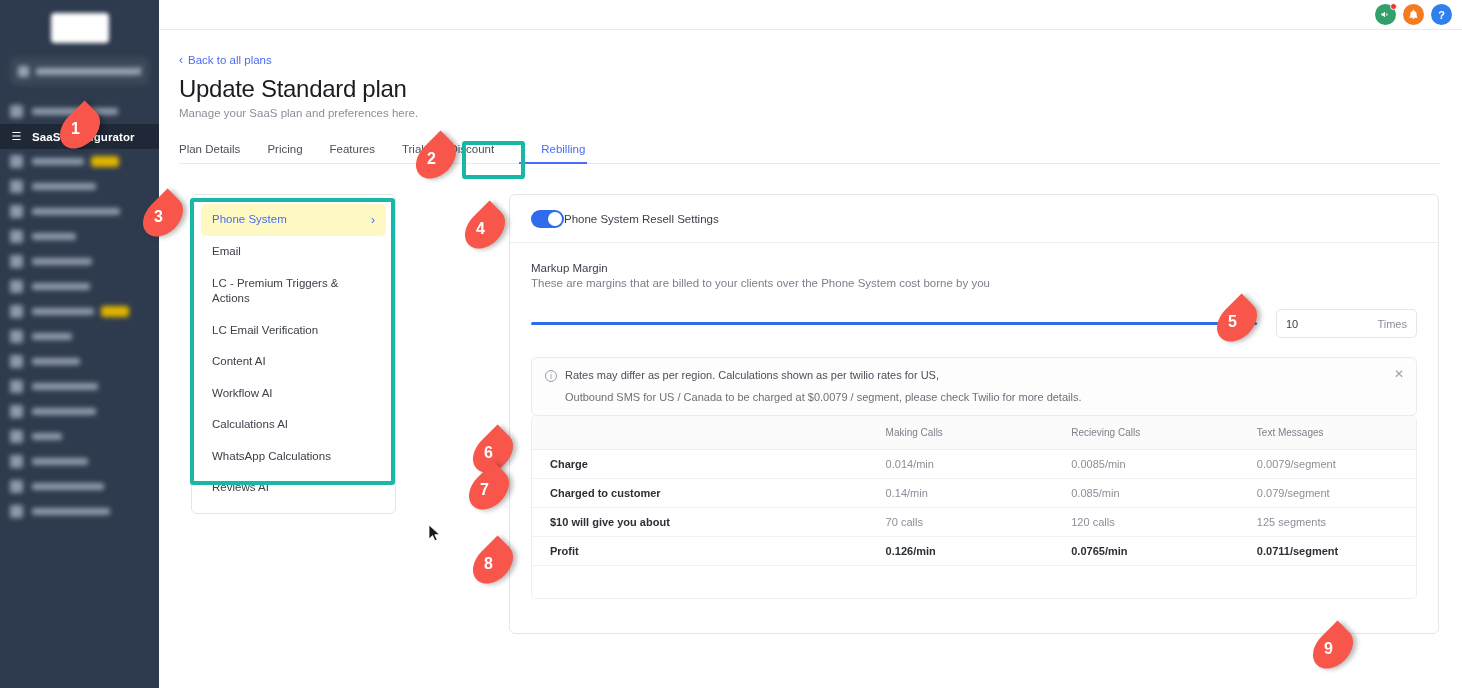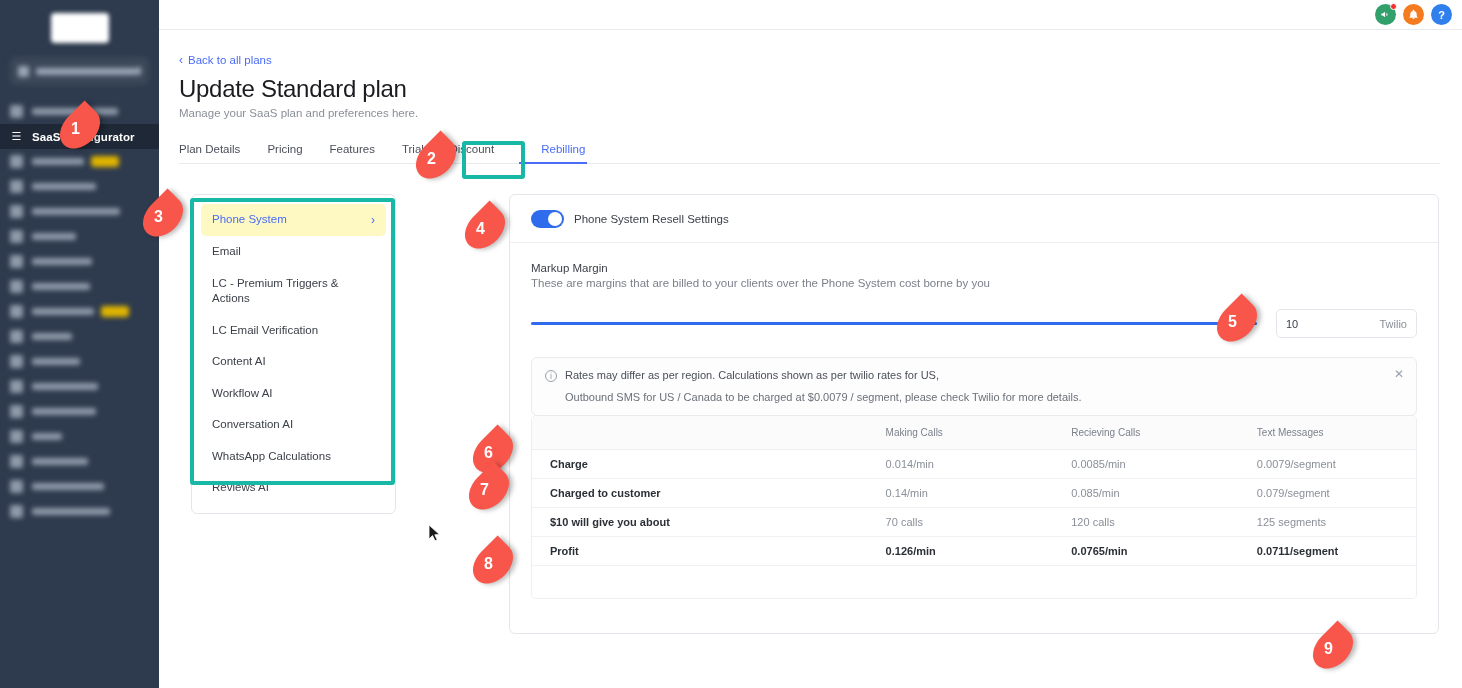--- a/index.html
+++ b/index.html
@@ -128,21 +128,21 @@
     display: flex; align-items: center; justify-content: space-between;
   }
   .sl-item .chev { font-size: 12px; }
 
   .panel-wrap { flex: 1; margin-left: 113px; margin-right: 1px; }
   .panel {
     border: 1px solid #e3e6ea; border-radius: 6px; background: #fff;
     min-height: 440px;
   }
   .panel-head {
-    height: 48px; display: flex; align-items: center; gap: 10px;
+    height: 48px; display: flex; align-items: center; gap: 0;
     padding: 0 21px; border-bottom: 1px solid #eceef1;
   }
   .toggle {
     width: 33px; height: 18px; border-radius: 10px; background: #2f6bed;
     position: relative; cursor: pointer; flex: 0 0 33px;
   }
   .toggle .knob {
     position: absolute; top: 2px; right: 2px;
     width: 14px; height: 14px; border-radius: 50%; background: #fff;
   }
@@ -357,21 +357,21 @@
           <div class="sidelist">
             <div class="sl-item active">
               <span>Phone System</span>
               <span class="chev">›</span>
             </div>
             <div class="sl-item">Email</div>
             <div class="sl-item">LC - Premium Triggers &amp; Actions</div>
             <div class="sl-item">LC Email Verification</div>
             <div class="sl-item">Content AI</div>
             <div class="sl-item">Workflow AI</div>
-            <div class="sl-item">Conversation AI</div>
+            <div class="sl-item">Calculations AI</div>
             <div class="sl-item">WhatsApp Calculations</div>
             <div class="sl-item">Reviews AI</div>
           </div>
         </div>
 
         <div class="panel-wrap">
           <div class="panel">
 
             <div class="panel-head">
               <div class="toggle">
@@ -381,21 +381,21 @@
             </div>
 
             <div class="panel-body">
               <div class="mm-title">Markup Margin</div>
               <div class="mm-desc">These are margins that are billed to your clients over the Phone System cost borne by you</div>
 
               <div class="slider-row">
                 <div class="slider"></div>
                 <div class="num-field">
                   <span class="val">10</span>
-                  <span class="unit">Twilio</span>
+                  <span class="unit">Times</span>
                 </div>
               </div>
 
               <div class="notice">
                 <div class="notice-line1">
                   <div class="info-ico">i</div>
                   <div class="notice-txt">Rates may differ as per region. Calculations shown as per twilio rates for US,</div>
                 </div>
                 <div class="notice-line2">Outbound SMS for US / Canada to be charged at $0.0079 / segment, please check Twilio for more details.</div>
                 <div class="notice-x">✕</div>

